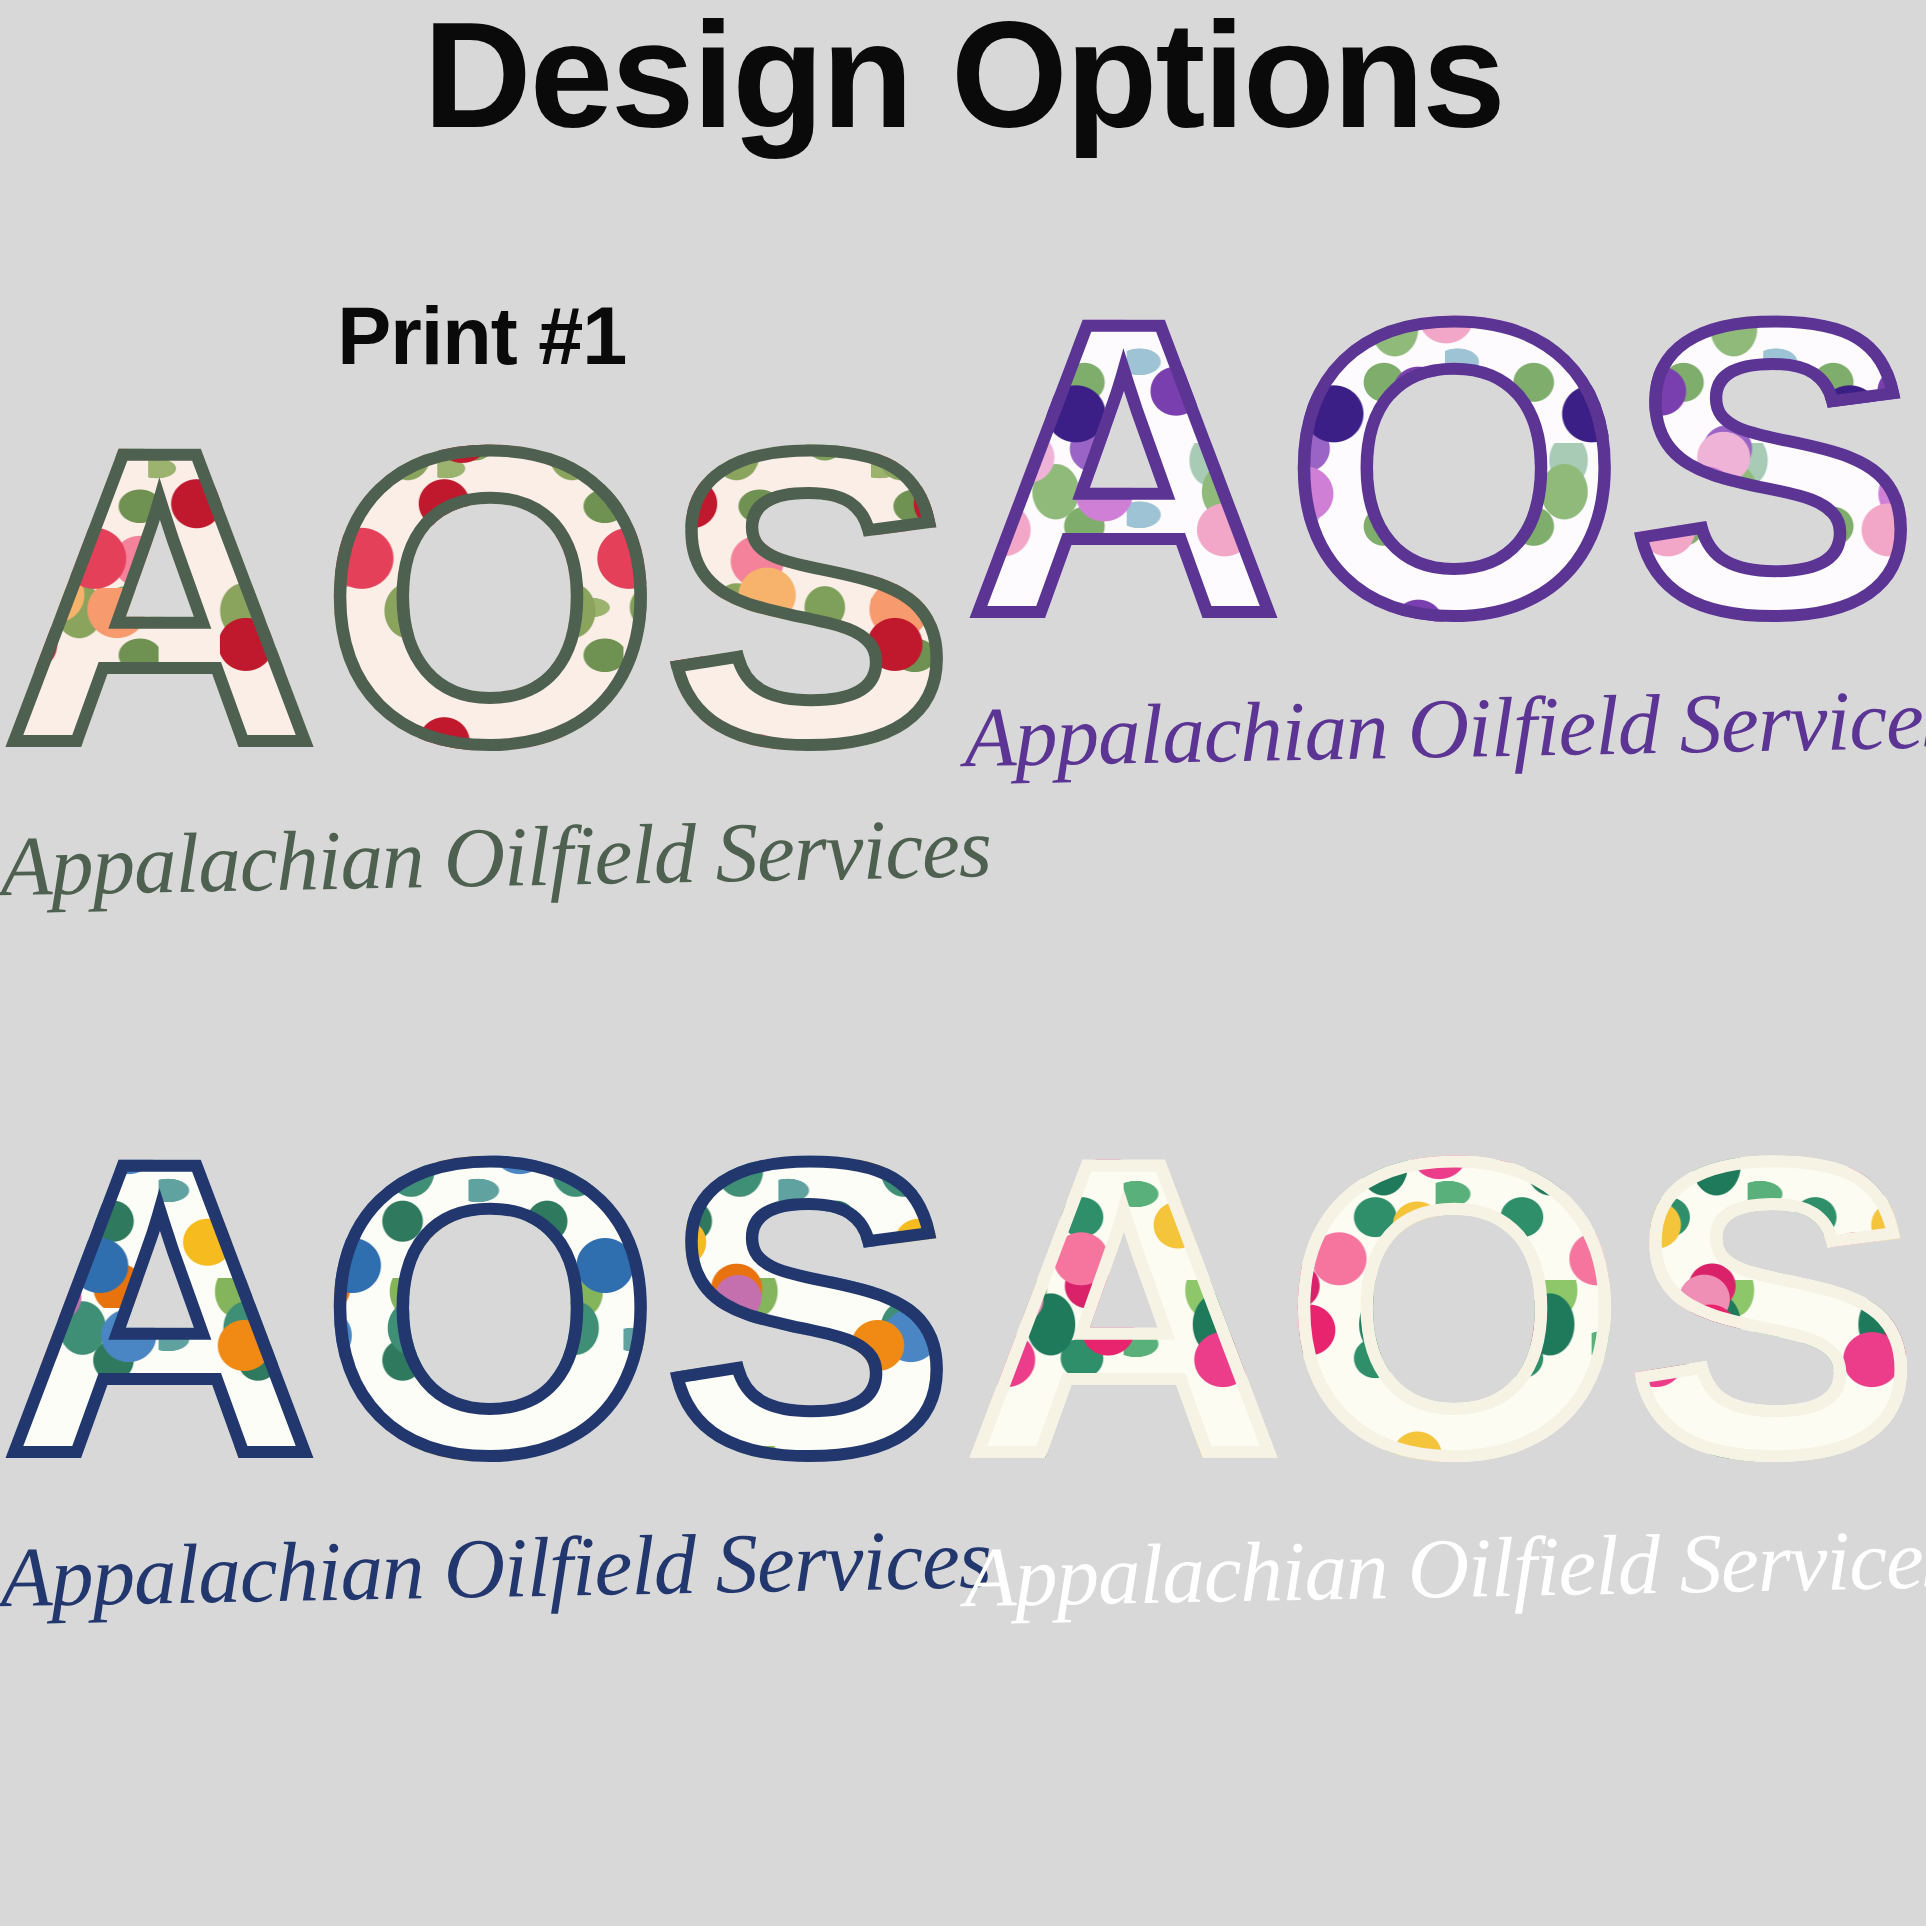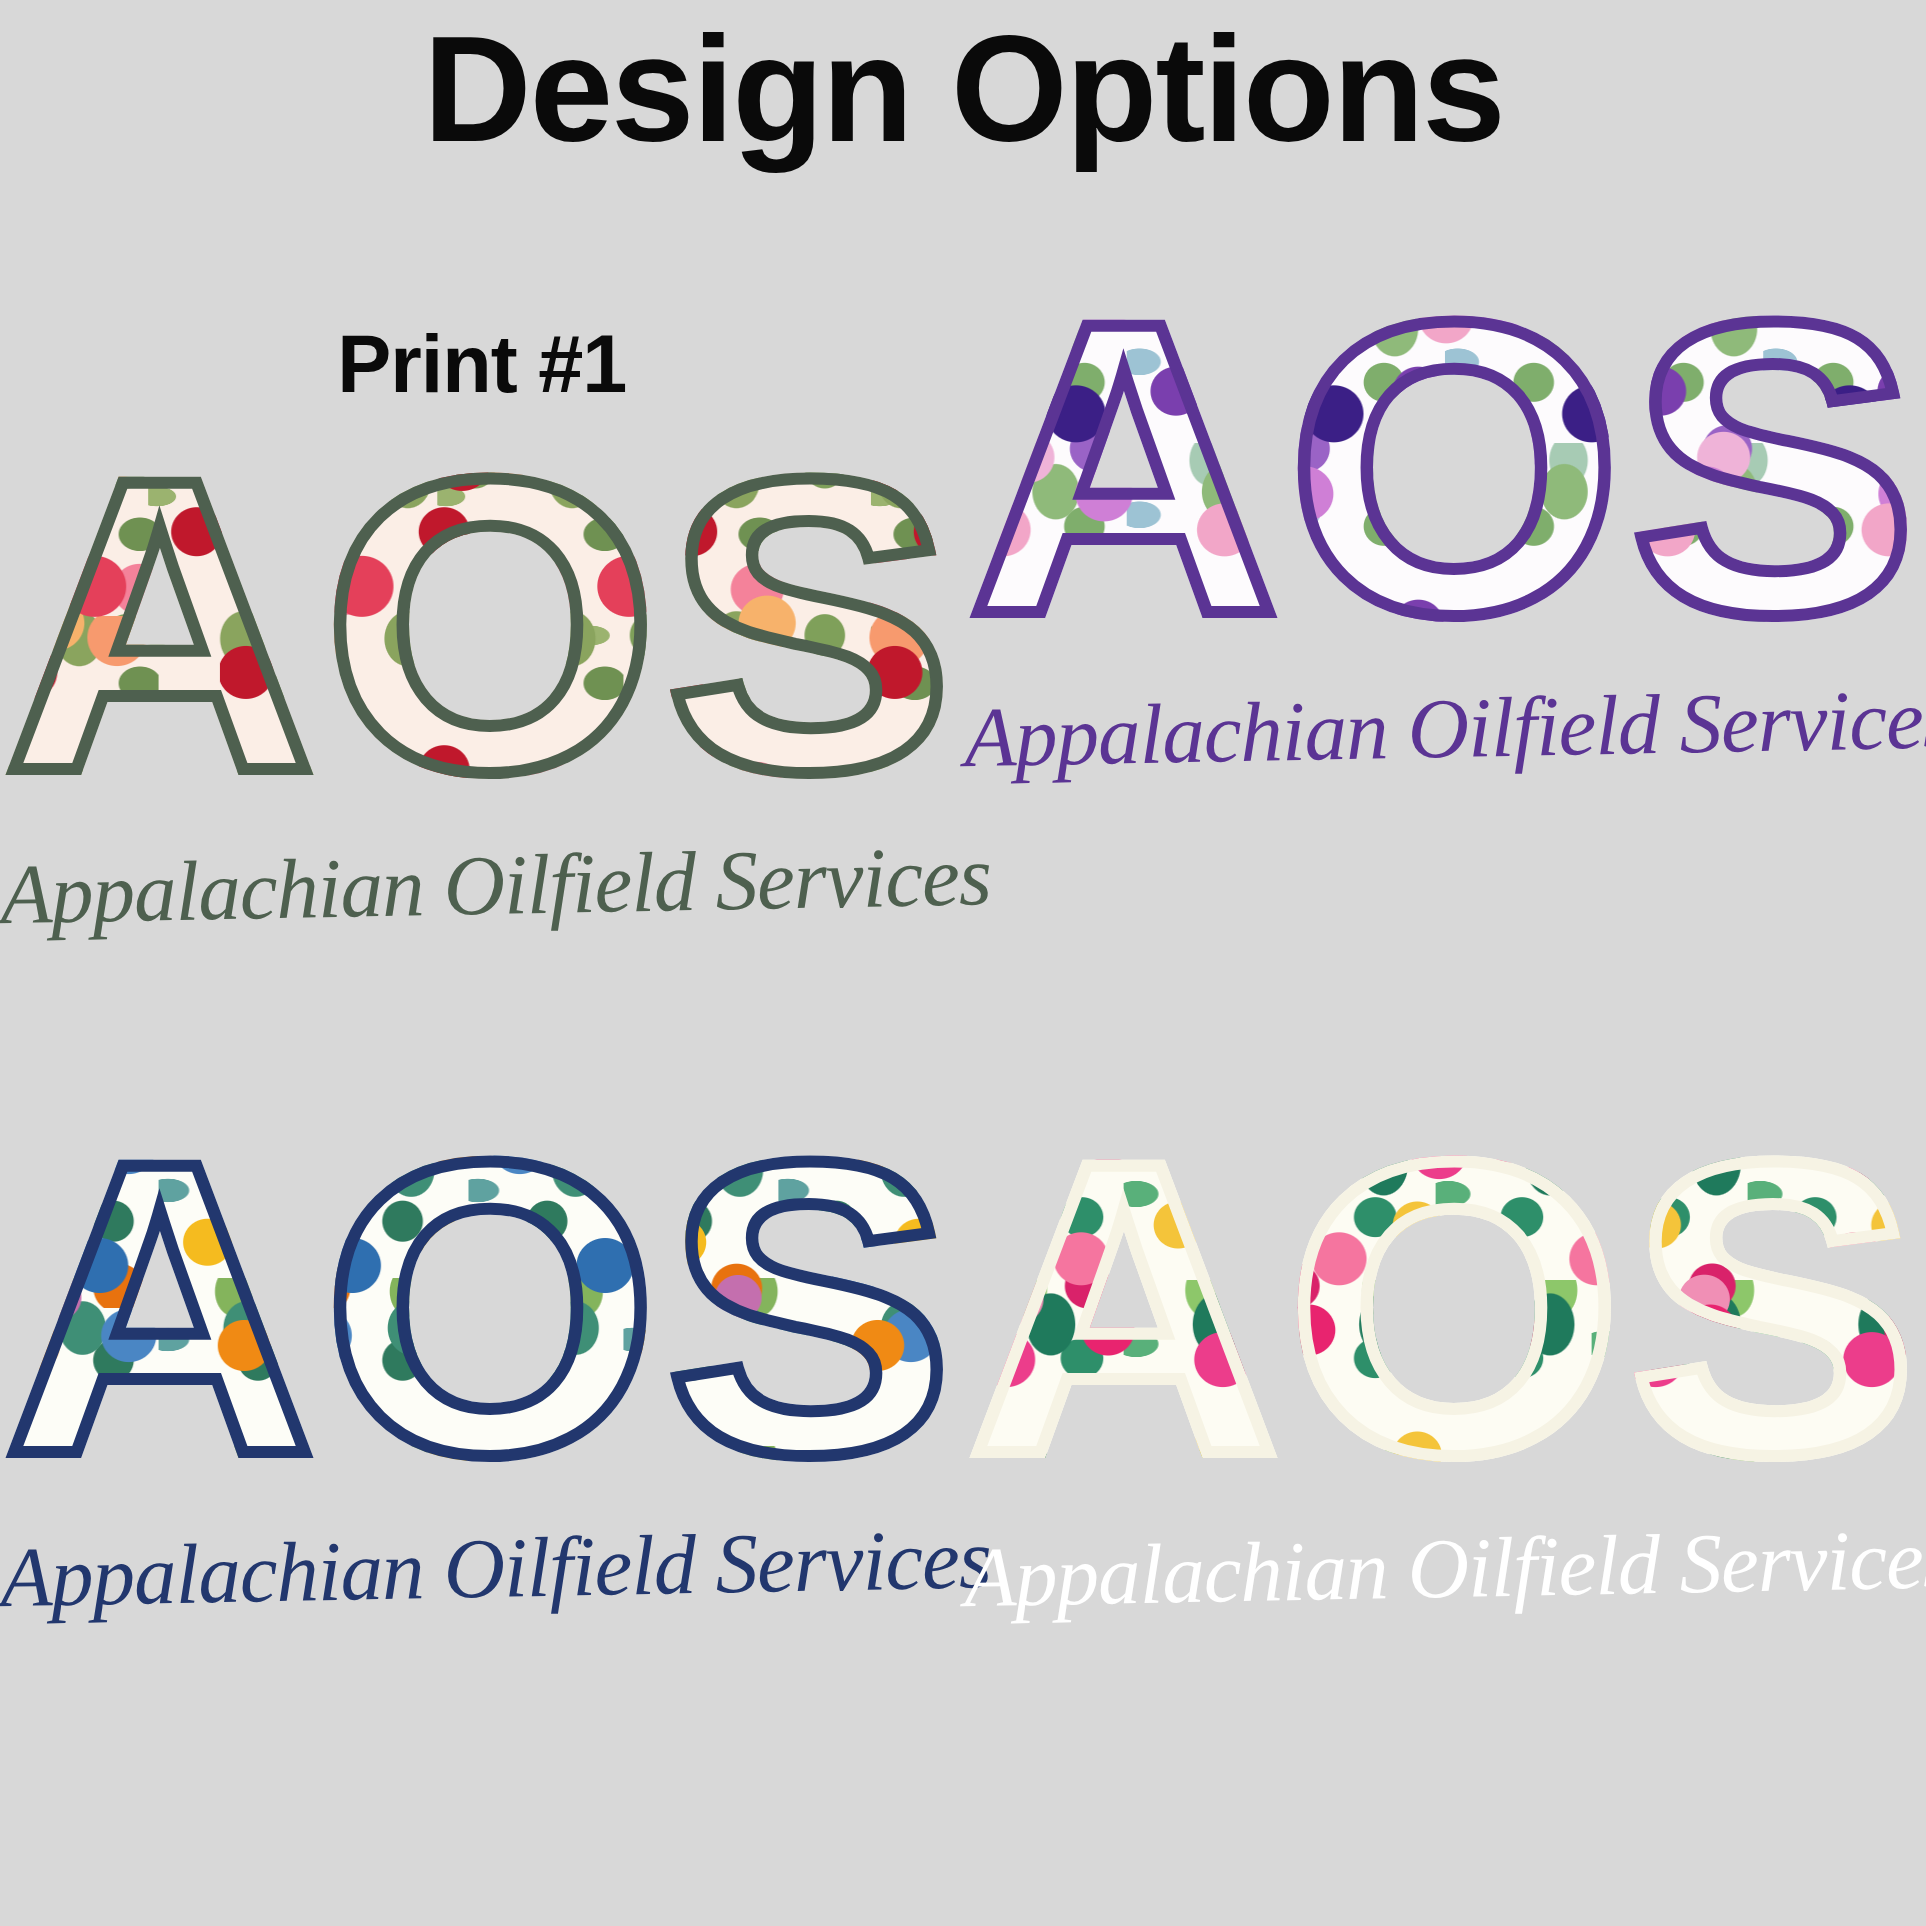--- a/index.html
+++ b/index.html
@@ -11,40 +11,39 @@
     position:relative;
   }
   #page-title{
     width:100%;
     text-align:center;
     font-size:150px;
     font-weight:bold;
     letter-spacing:-2px;
     color:#0a0a0a;
     line-height:1;
-    padding-top:14px;
     box-sizing:border-box;
   }
   .grid{
     position:absolute;
     top:248px;left:0;
     width:1927px;height:1679px;
     display:grid;
     grid-template-columns:1fr 1fr;
     grid-template-rows:1fr 1fr;
   }
   .cell{position:relative;}
   .cell-label{
     text-align:center;
     font-size:81px;
     font-weight:bold;
     color:#0a0a0a;
     letter-spacing:-1px;
     line-height:1;
-    margin-top:76px;
+    margin-top:48px;
   }
   .design{
     position:relative;
     width:100%;
     height:554px;
     margin-top:10px;
   }
   .aos-wrap{
     position:absolute;
     left:0;right:0;

